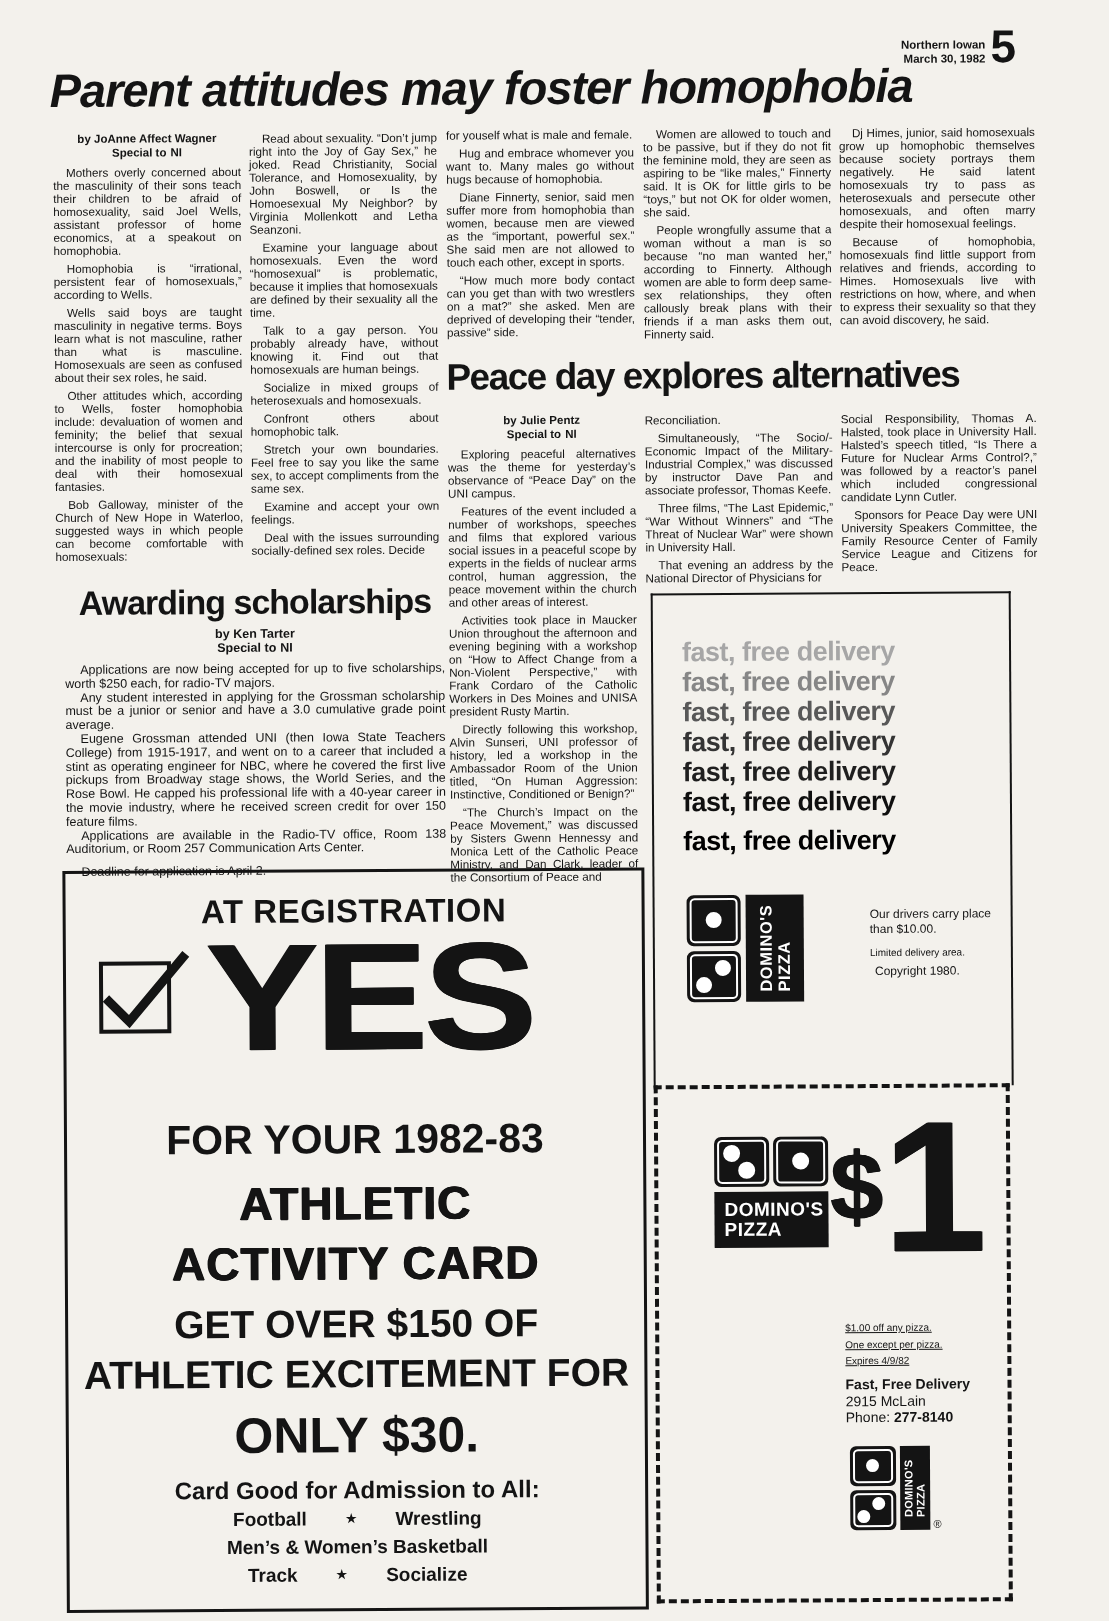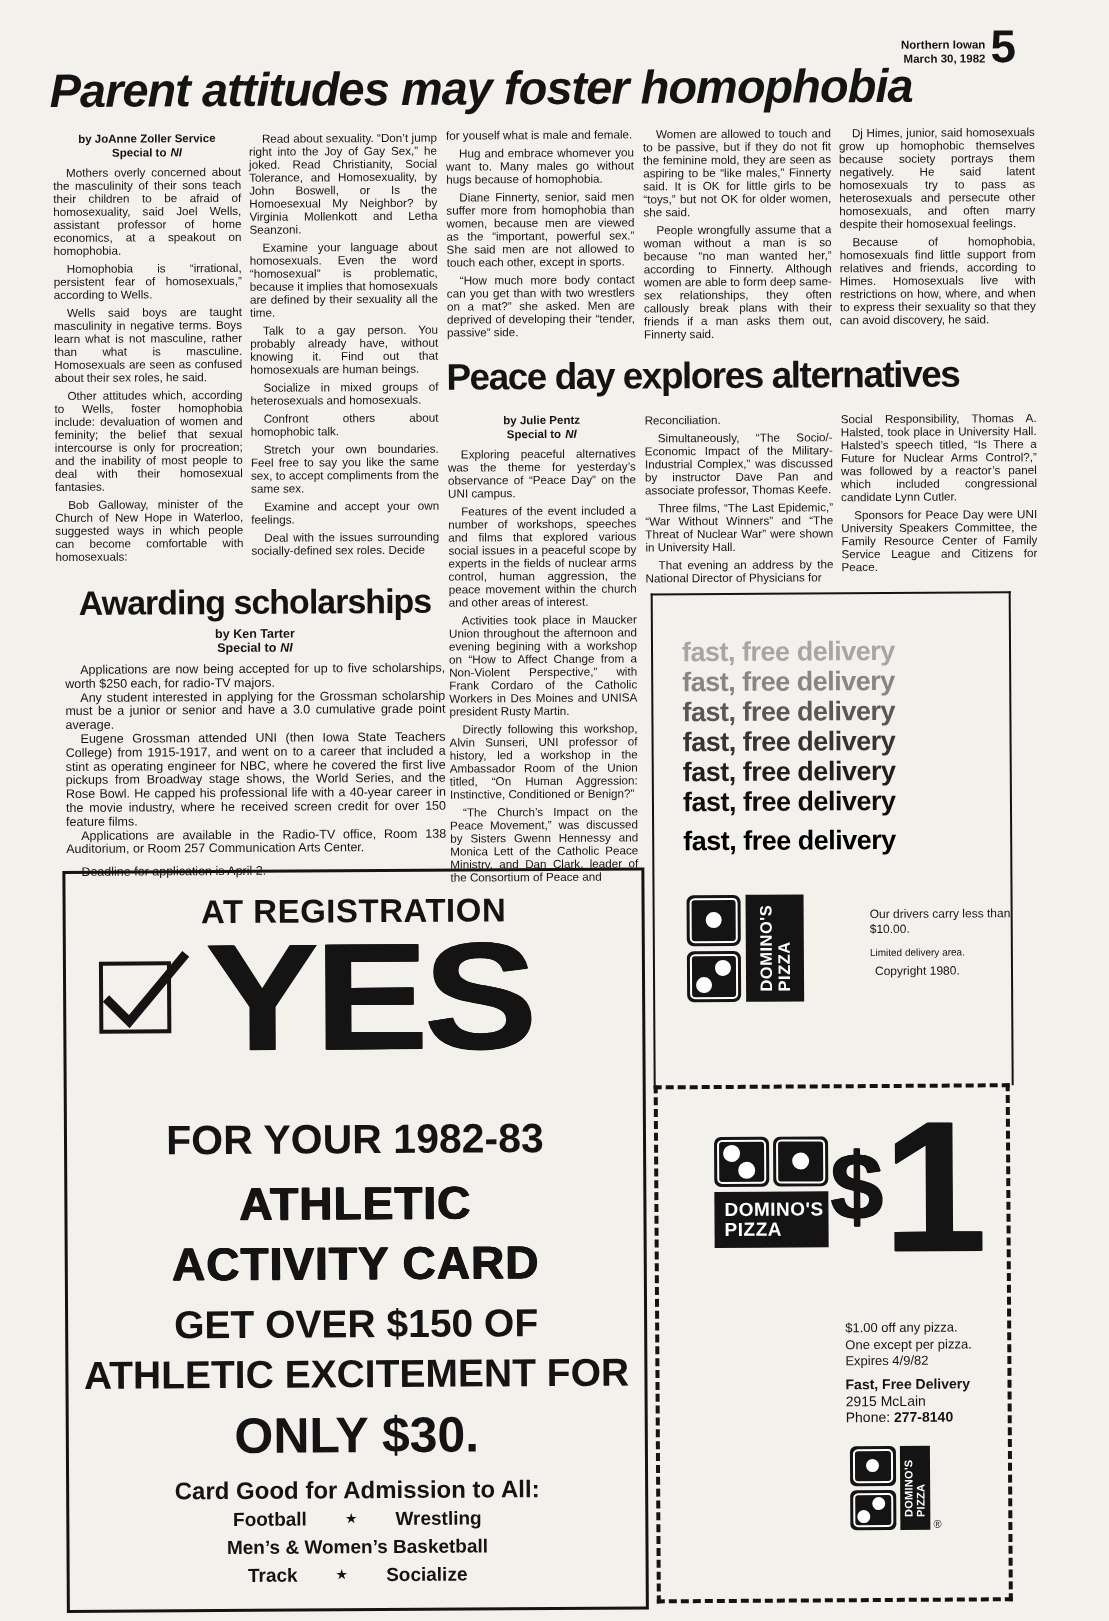--- a/index.html
+++ b/index.html
@@ -16,21 +16,21 @@
   .hl-main{position:absolute;left:54px;top:60px;font-size:47px;font-weight:bold;font-style:italic;
            letter-spacing:-1px;white-space:nowrap;}
   .hl-2{position:absolute;left:449px;top:356px;font-size:37px;font-weight:bold;letter-spacing:-1.5px;white-space:nowrap;}
   .hl-3{position:absolute;left:80px;top:581px;font-size:34px;font-weight:bold;letter-spacing:-1px;white-space:nowrap;}
 
   
   .c{position:absolute;width:188px;text-align:justify;font-size:11.7px;line-height:13px;}
   .c p{margin:0 0 5px 0;text-indent:13px;}
   .c p.cont{text-indent:0;}
   .byline{text-align:center;font-weight:bold;font-size:11.5px;line-height:13.5px;margin-bottom:6px;text-indent:0;}
-  .ni{font-style:italic;margin-left:4px;text-align:right;}
+  .ni{margin-left:4px;text-align:right;}
   .a1c1{left:57px;top:130px;}
   .a1c2{left:253px;top:130px;}
   .a1c3{left:450px;top:128px;height:230px;overflow:hidden;}
   .a1c4{left:647px;top:128px;height:233px;overflow:hidden;}
   .a1c5{left:843px;top:128px;width:196px;height:236px;overflow:hidden;}
   .a2c1{left:450px;top:414px;}
   .a2c2{left:647px;top:414px;height:178px;overflow:hidden;}
   .a2c3{left:843px;top:414px;width:196px;height:178px;overflow:hidden;}
 
   
@@ -81,21 +81,21 @@
   .ad-coupon{position:absolute;left:652px;top:1086px;width:348px;height:510px;border:4px dashed #141414;}
   .coupon-logo{position:absolute;left:56px;top:48px;}
   .tiles-h{display:flex;gap:4px;}
   .tiles-h .tile{width:55px;height:50px;}
   .tiles-h .dot{width:17px;height:17px;}
   .hbar{margin-top:5px;width:114px;height:56px;background:#141414;color:#fff;font-weight:bold;
         font-size:19px;line-height:20px;padding:8px 0 0 10px;letter-spacing:0.5px;box-sizing:border-box;}
   .cprice{position:absolute;left:172px;top:26px;display:flex;align-items:center;font-weight:bold;}
   .cp-s{font-size:95px;}
   .cp-1{font-size:186px;line-height:0.78;letter-spacing:-4px;}
-  .cterms{position:absolute;left:186px;top:232px;font-size:13px;line-height:16.5px;}
+  .cterms{position:absolute;left:186px;top:232px;font-size:10px;line-height:16.5px;text-decoration:underline;}
   .cdeliv{position:absolute;left:186px;top:288px;font-size:14px;line-height:16.5px;}
   .cdeliv .b{font-weight:bold;}
   .clogo2{position:absolute;left:190px;top:358px;display:flex;}
   .tiles-v2{display:flex;flex-direction:column;gap:4px;margin-right:4px;}
   .tiles-v2 .tile{width:46px;height:40px;border-radius:6px;}
   .tiles-v2 .dot{width:13px;height:13px;}
   .vbar2{width:30px;height:84px;background:#141414;display:flex;align-items:center;justify-content:center;}
   .vtext2{transform:rotate(-90deg);color:#fff;font-weight:bold;font-size:11px;line-height:11.5px;letter-spacing:0.3px;white-space:nowrap;}
   .reg{align-self:flex-end;font-size:11px;margin-left:3px;}
 </style>
@@ -108,21 +108,21 @@
   <div class="masthead">
     <div>Northern Iowan</div>
     <div>March 30, 1982</div>
   </div>
   <div class="pageno">5</div>
 
   <div class="hl-main">Parent attitudes may foster homophobia</div>
 
   <div class="c a1c1">
     <div class="byline">
-      <div>by JoAnne Zoller Service</div>
+      <div>by JoAnne Affect Wagner</div>
       <div><span>Special to</span><span class="ni">NI</span></div>
     </div>
     <div>
           <p>Mothers overly concerned about the masculinity of their sons teach their children to be afraid of homosexuality, said Joel Wells, assistant professor of home economics, at a speakout on homophobia.</p>
           <p>Homophobia is “irrational, persistent fear of homosexuals,” according to Wells.</p>
           <p>Wells said boys are taught masculinity in negative terms. Boys learn what is not masculine, rather than what is masculine. Homosexuals are seen as confused about their sex roles, he said.</p>
           <p>Other attitudes which, according to Wells, foster homophobia include: devaluation of women and feminity; the belief that sexual intercourse is only for procreation; and the inability of most people to deal with their homosexual fantasies.</p>
           <p>Bob Galloway, minister of the Church of New Hope in Waterloo, suggested ways in which people can become comfortable with homosexuals:</p>
         </div>
   </div>
@@ -250,21 +250,21 @@
             </div>
       </div>
       <div class="vbar">
         <div class="vtext">
           <div>DOMINO'S</div>
           <div>PIZZA</div>
         </div>
       </div>
     </div>
     <div class="dom-text">
-      <div class="dom-drivers">Our drivers carry less than $10.00.</div>
+      <div class="dom-drivers">Our drivers carry place than $10.00.</div>
       <div class="dom-sm">Limited delivery area.</div>
       <div class="dom-sm2">Copyright 1980.</div>
     </div>
   </div>
 
   <div class="ad-coupon">
     <div class="coupon-logo">
       <div class="tiles-h">
         <div class="tile">
               <span class="dot" style="left:9px;top:8px;"></span>

